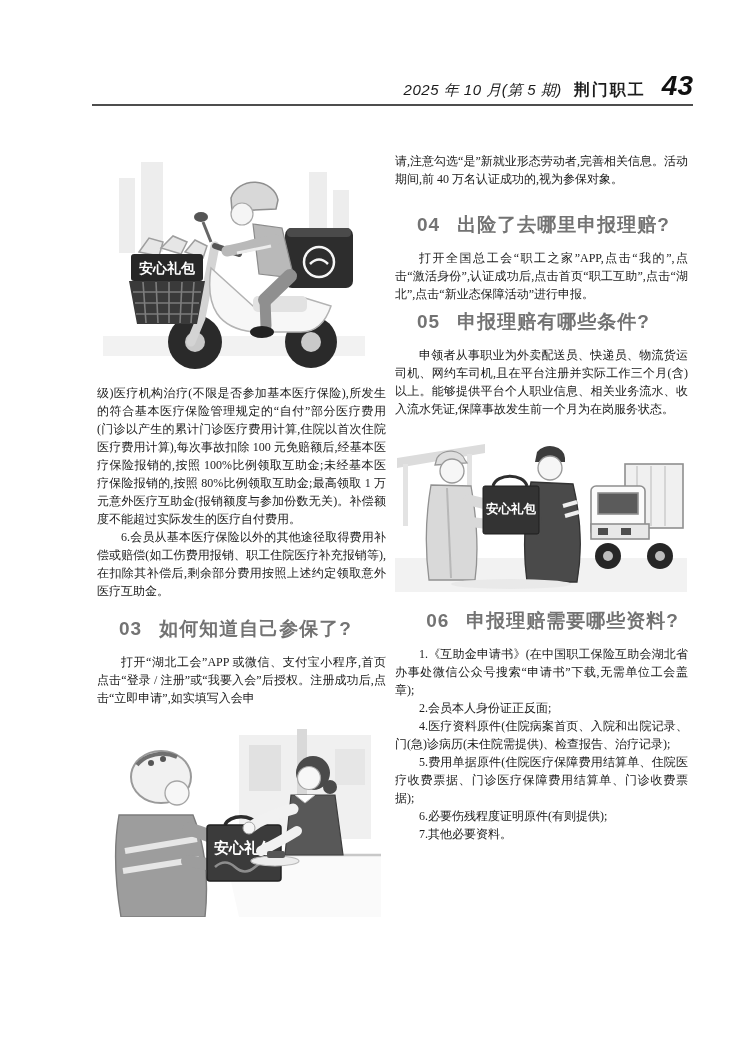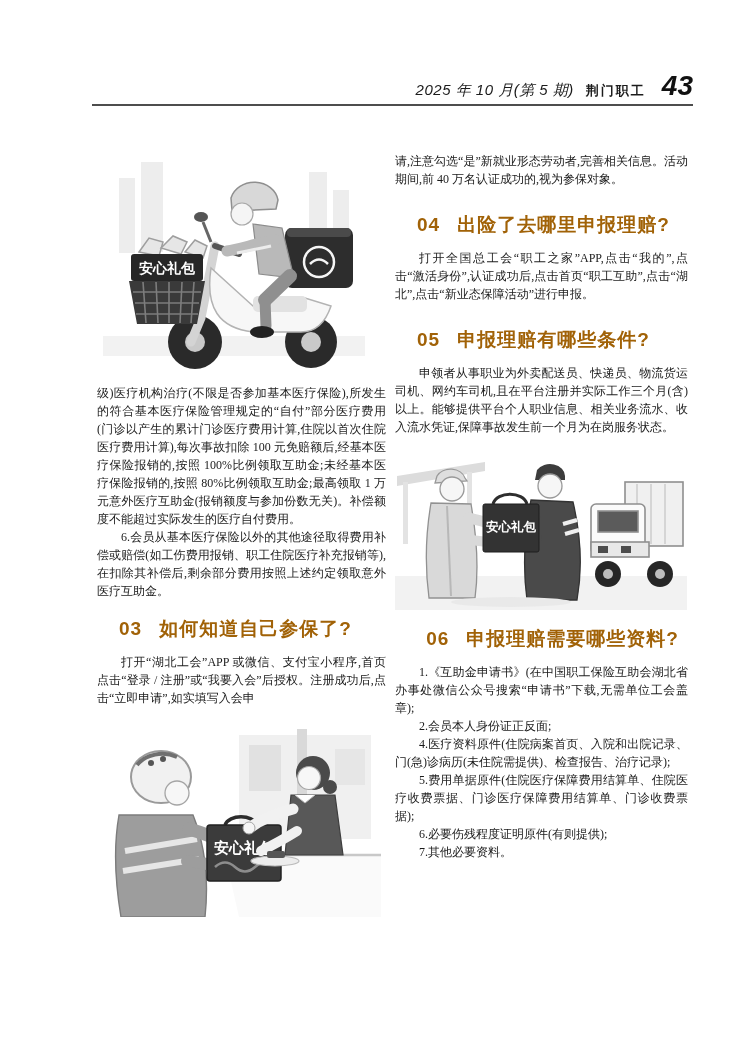--- a/index.html
+++ b/index.html
@@ -12,38 +12,38 @@
     color:#1a1a1a;
     overflow:hidden;
   }
   .page-header {
     position:absolute; top:70px; right:57px;
     display:flex; align-items:baseline; gap:12px;
     font-family:"Liberation Sans", sans-serif;
     white-space:nowrap;
   }
   .issue-info { font-size:15px; color:#1c1c1c; letter-spacing:0.5px;font-style:italic; }
-  .journal-name { font-size:13px; font-weight:bold; color:#1c1c1c; letter-spacing:2px; }
+  .journal-name { font-size:16px; font-weight:bold; color:#1c1c1c; letter-spacing:2px; }
   .page-number { font-size:28px; font-style:italic; font-weight:bold; color:#111; margin-left:4px; }
   .header-rule {
     position:absolute; left:92px; right:57px; top:104px;
     height:2px; background:#4d4d4d;
   }
   .col { position:absolute; }
   .col-left  { left:97px;  top:150px; width:289px; }
   .col-right { left:395px; top:152px; width:293px; }
   p.body {
     font-size:12px; line-height:18px;
     text-align:justify; margin:0;
     word-break:break-all;
   }
   p.indent { text-indent:2em; }
   .section-head {
     font-family:"Liberation Sans", sans-serif;
-    font-weight:bold; font-size:19px; color:#a16207;
+    font-weight:bold; font-size:19px; color:#737373;
     padding-left:22px; letter-spacing:1px;
     margin:16px 0 11px 0;
     white-space:nowrap;
   }
   .section-head .sec-num { margin-right:17px; }
   .illus { position:relative; }
   .illus svg { display:block; }
   .illus-scooter { width:262px; height:230px; margin:0 0 4px 6px; }
   .illus-truck   { width:292px; height:164px; margin:10px 0 6px 0; }
   .illus-counter { width:282px; height:188px; margin:22px 0 0 2px; }
@@ -173,21 +173,21 @@
 
 <div class="col col-right">
 
   <p class="body">请,注意勾选“是”新就业形态劳动者,完善相关信息。活动期间,前 40 万名认证成功的,视为参保对象。</p>
 
   <div class="section-head" style="margin-top:24px;">
     <span class="sec-num">04</span><span class="sec-title">出险了去哪里申报理赔?</span>
   </div>
   <p class="body indent">打开全国总工会“职工之家”APP,点击“我的”,点击“激活身份”,认证成功后,点击首页“职工互助”,点击“湖北”,点击“新业态保障活动”进行申报。</p>
 
-  <div class="section-head" style="margin-top:24px;">
+  <div class="section-head" style="margin-top:6px;">
     <span class="sec-num">05</span><span class="sec-title">申报理赔有哪些条件?</span>
   </div>
   <p class="body indent">申领者从事职业为外卖配送员、快递员、物流货运司机、网约车司机,且在平台注册并实际工作三个月(含)以上。能够提供平台个人职业信息、相关业务流水、收入流水凭证,保障事故发生前一个月为在岗服务状态。</p>
 
   <div class="illus illus-truck">
     <svg viewBox="0 0 292 164" width="292" height="164">
       <rect x="0" y="130" width="292" height="34" fill="#f2f2f2"></rect>
       <path d="M2,30 L90,16 L90,25 L2,40 Z" fill="#dcdcdc"></path>
       <rect x="8" y="36" width="5" height="62" fill="#e3e3e3"></rect>
       <rect x="72" y="26" width="5" height="44" fill="#e3e3e3"></rect>

